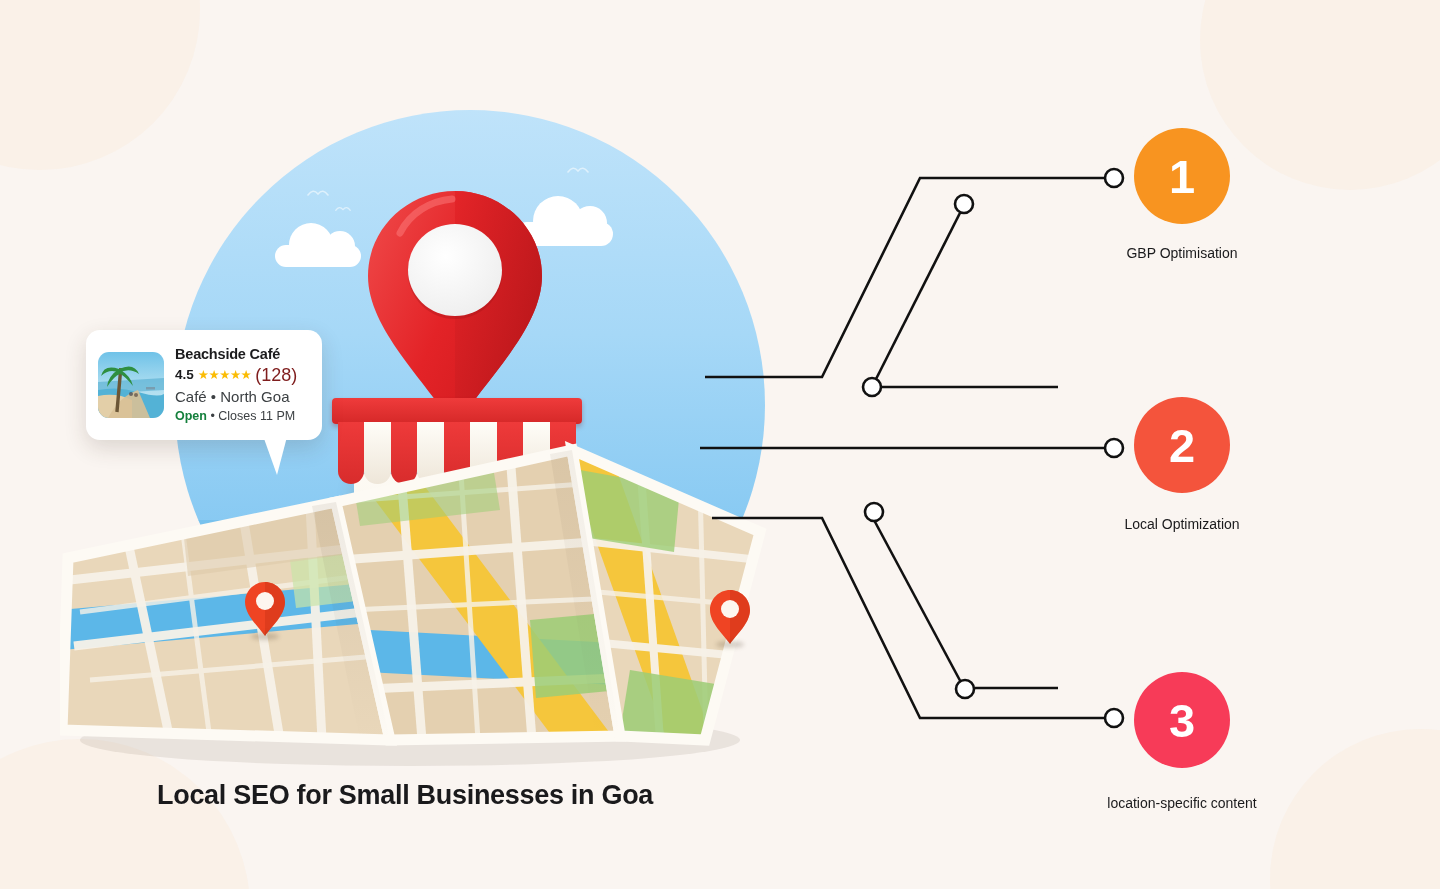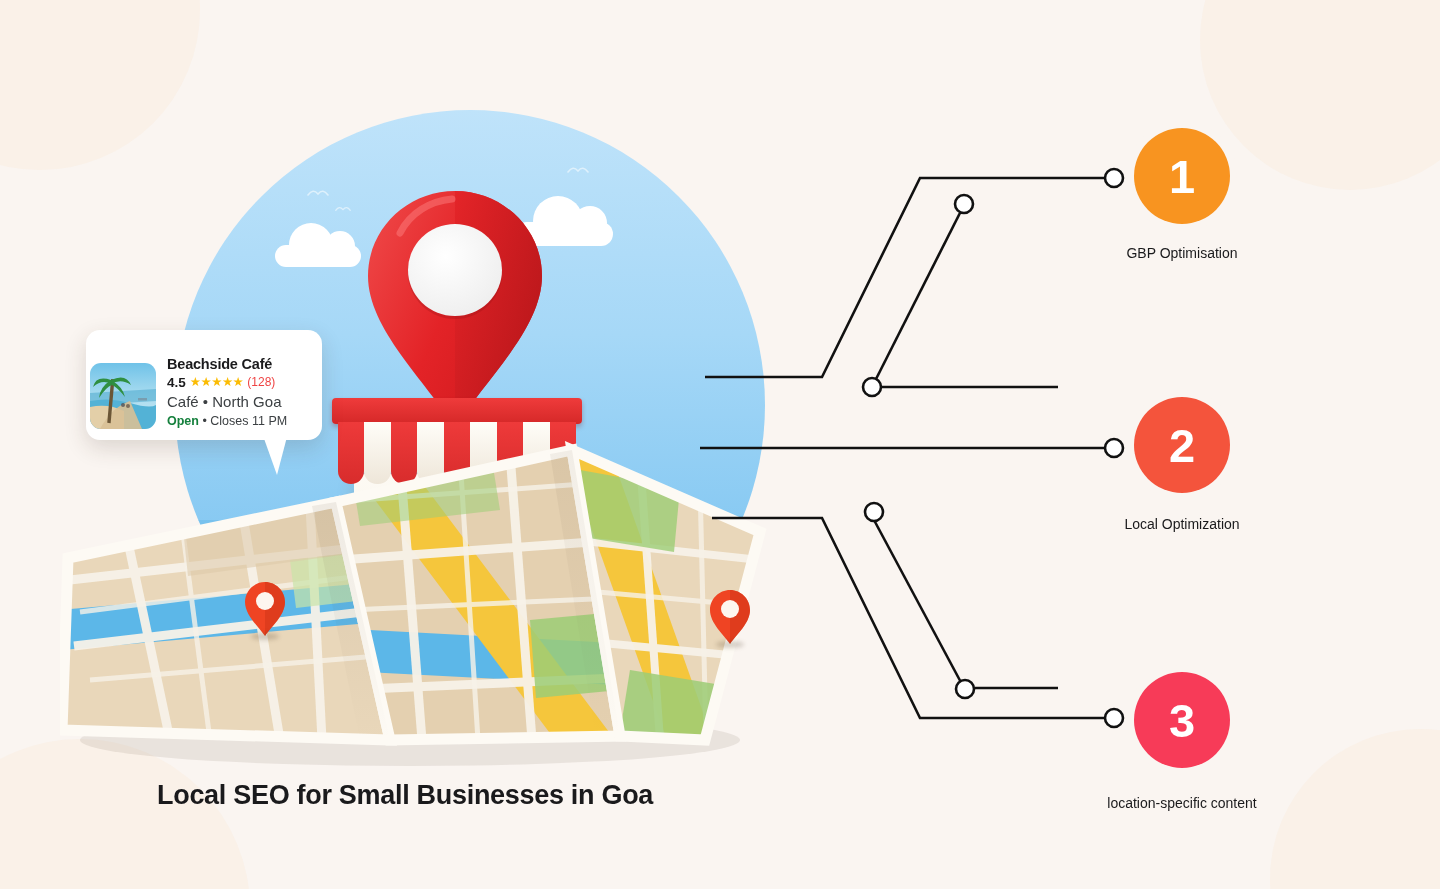--- a/index.html
+++ b/index.html
@@ -143,40 +143,40 @@
   .map-pin .mshadow{
     position:absolute; left:8px; bottom:-2px; width:28px; height:7px;
     background:rgba(60,40,20,.20); border-radius:50%; filter:blur(2px);
   }
 
   
   #info-card{
     position:absolute; left:86px; top:330px; width:236px; height:110px;
     background:#fff; border-radius:14px;
     box-shadow:0 8px 22px rgba(60,45,30,.16);
-    display:flex; align-items:flex-end; padding:11px 4px; gap:11px; z-index:6;
+    display:flex; align-items:center; padding:11px 12px; gap:11px; z-index:6;
   }
   #info-card .tail{
     position:absolute; left:176px; top:103px; width:0; height:0;
     border-left:15px solid transparent; border-right:11px solid transparent;
     border-top:42px solid #fff;
   }
   .thumb{
     width:66px; height:66px; border-radius:11px; flex:0 0 66px;
     overflow:hidden; position:relative;
   }
   .card-text{ flex:1; min-width:0; }
   .card-title{
     font-size:14.5px; font-weight:bold; color:#1b1b1d; letter-spacing:-.2px;
     line-height:1.15; margin-bottom:3px;
   }
   .card-rating{ display:flex; align-items:center; gap:4px; line-height:1; margin-bottom:4px; }
   .rating-num{ font-size:13.5px; font-weight:bold; color:#1b1b1d; }
   .stars{ color:#fbbc04; font-size:12.5px; letter-spacing:-.5px; }
-  .review-count{ font-size:12px; color:#ef4444; }
+  .review-count{ font-size:18px; color:#7f1d1d; }
   .card-cat{ font-size:15px; color:#3c4043; margin-bottom:3px; line-height:1.2; }
   .card-hours{ font-size:12.5px; color:#3c4043; line-height:1.2; }
   .open-label{ color:#15803d; font-weight:bold; }
 
   
   #page-title{
     position:absolute; left:157px; top:780px;
     font-size:27px; font-weight:bold; color:#1a1a1c; letter-spacing:-.3px;
   }
 

